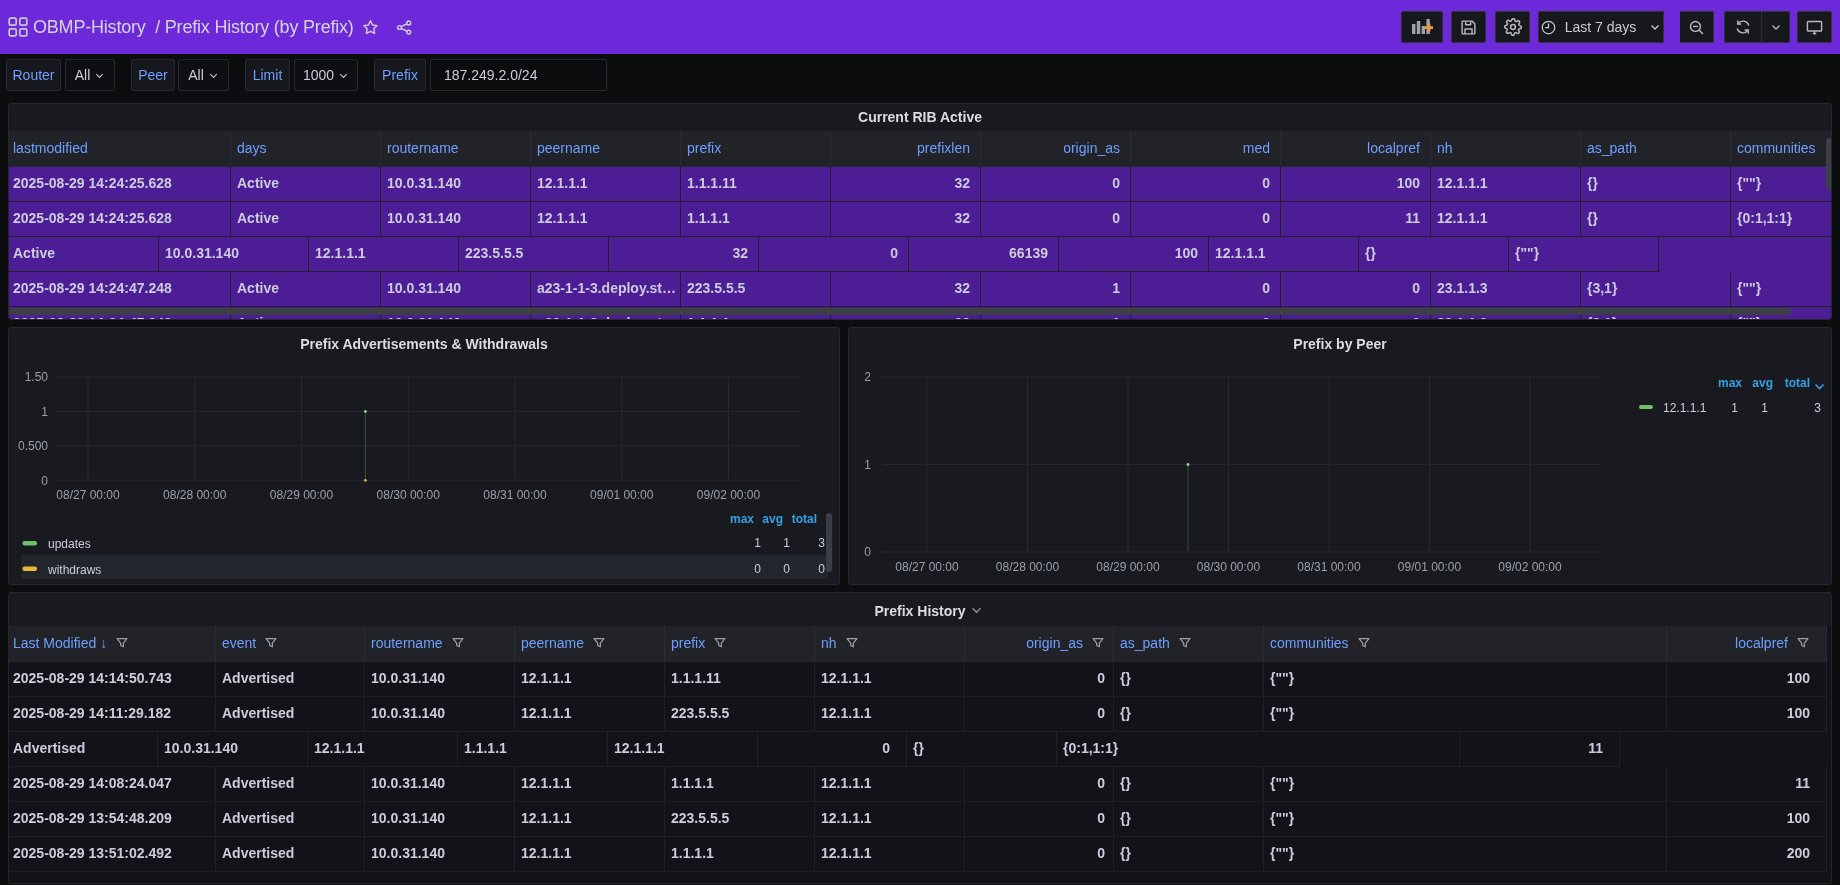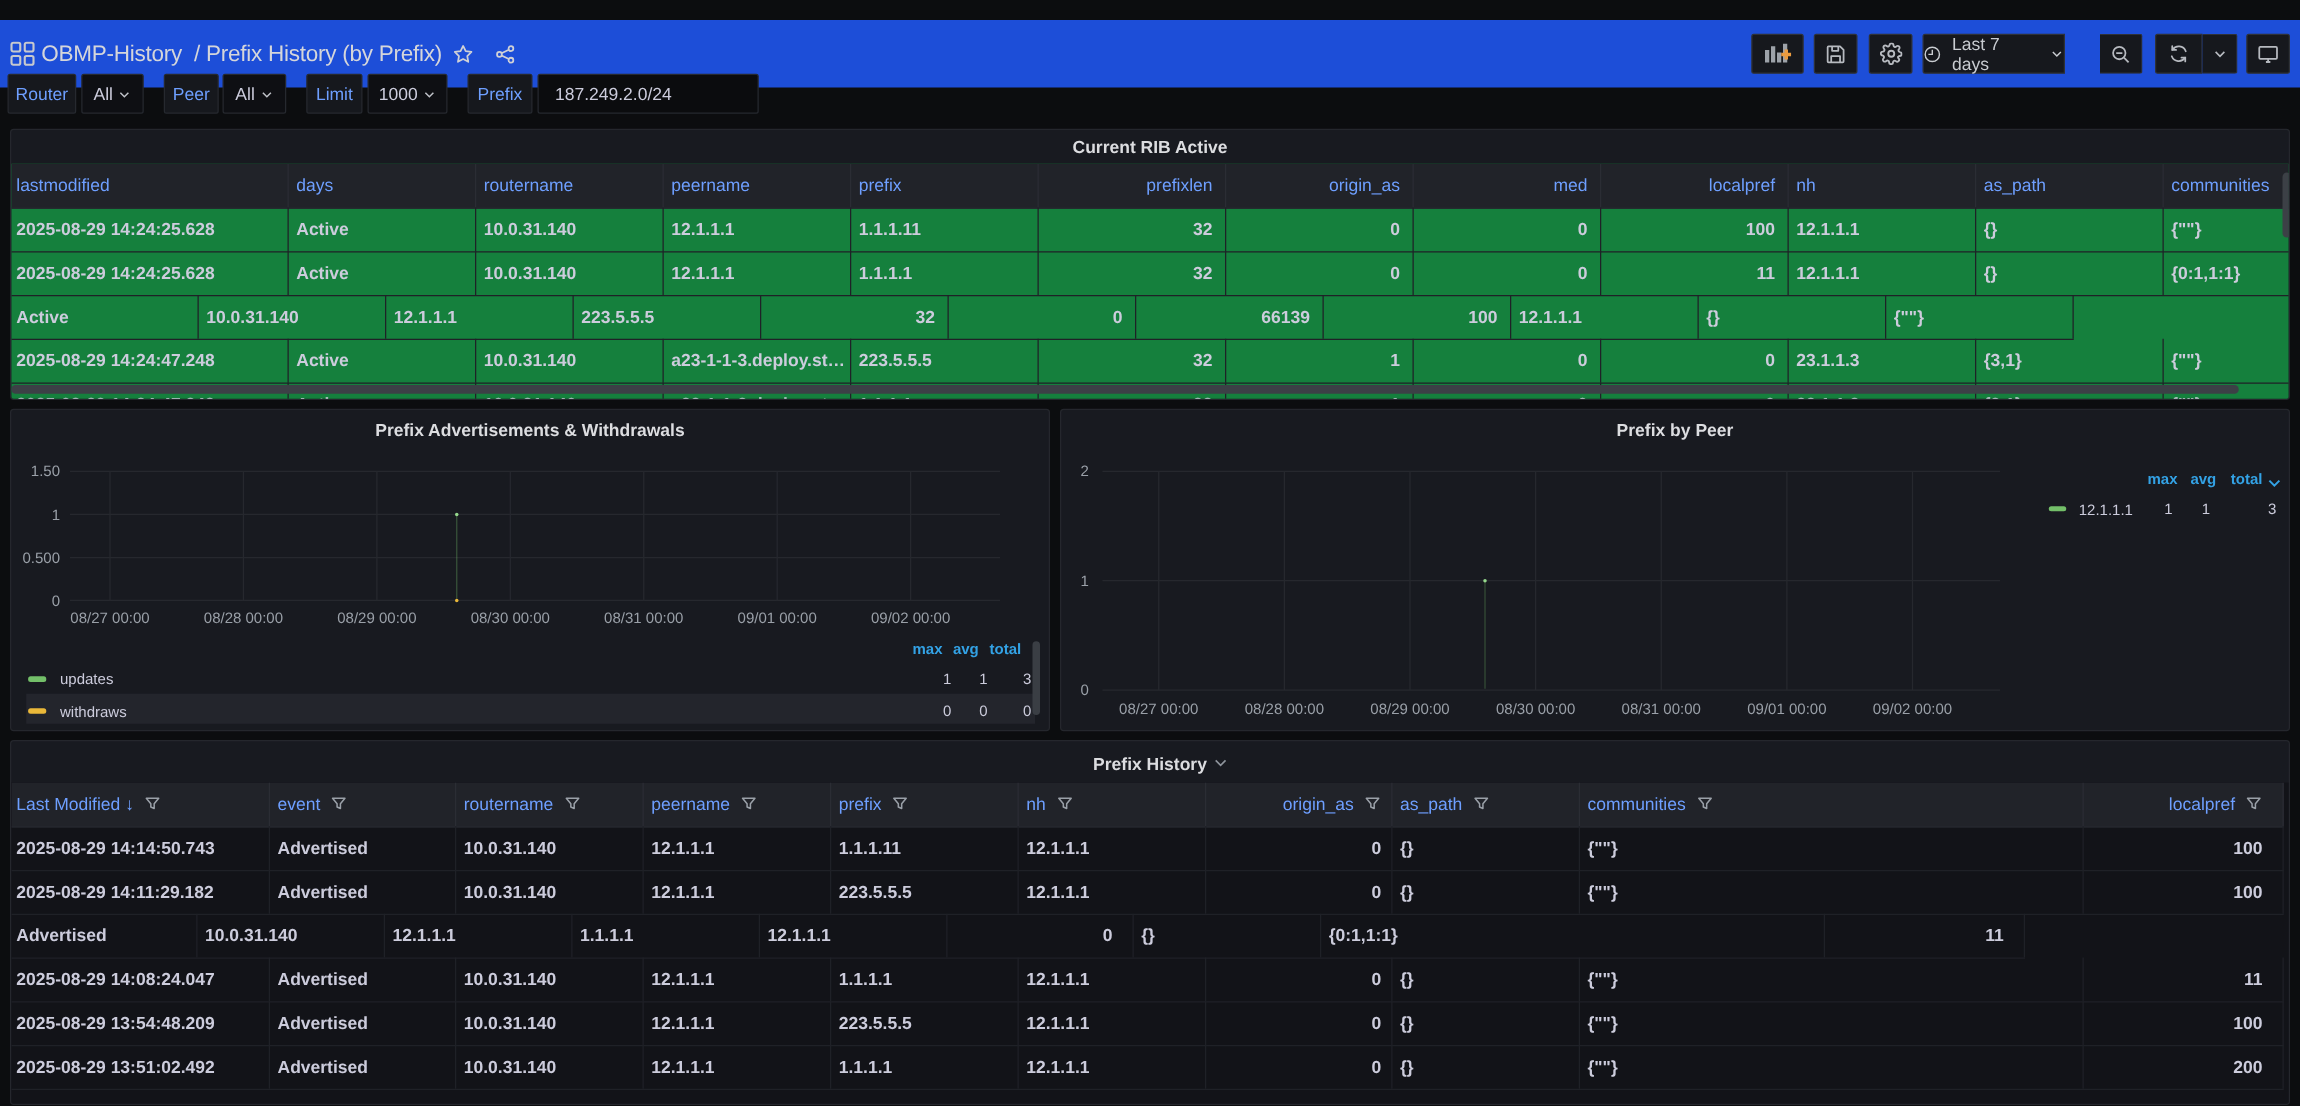--- a/index.html
+++ b/index.html
@@ -1,19 +1,19 @@
 <!DOCTYPE html>
 <html><head>
 <meta charset="utf-8">
 <style>
 * { margin:0; padding:0; box-sizing:border-box; }
 html,body { width:1840px; height:885px; background:#0c0d0f; overflow:hidden;
   font-family:"Liberation Sans", sans-serif; }
 .abs { position:absolute; }
-.nav { position:absolute; left:0; top:0; width:1840px; height:54px; background:#1d4ed8;margin-top:16px; }
+.nav { position:absolute; left:0; top:0; width:1840px; height:54px; background:#6d28d9; }
 .title { position:absolute; left:33px; top:17px; font-size:18px; font-weight:500; color:#d5d6da; letter-spacing:-0.2px; }
 .navbtn { position:absolute; top:11px; height:32px; background:#16181d; border:1px solid #2e3137; border-radius:2px; display:flex; align-items:center; justify-content:center; color:#aeb4bc; }
 .fbox { position:absolute; top:59px; height:32px; background:#0e0f13; border:1px solid #26292f; border-radius:2px; display:flex; align-items:center; justify-content:center; font-size:14px; font-weight:500; }
 .flabel { color:#6e9fff; background:#16181d; }
 .fval { color:#ccccdc; }
 .panel { position:absolute; background:#181a20; border:1px solid #25272d; border-radius:3px; overflow:hidden; }
 .ptitle { position:absolute; left:0; right:0; text-align:center; font-size:14px; font-weight:700; color:#dcdde0; }
 .trow { position:absolute; display:flex; left:0; }
 .cell { height:35px; line-height:35px; font-size:14px; font-weight:700; color:#ccccdc; padding-left:6px; overflow:hidden; white-space:nowrap; border-right:1px solid #1f2127; flex:none; }
 .num { text-align:right; padding-right:16px; padding-left:0; }
@@ -64,21 +64,21 @@
       <path d="M8 3v5h7V3"></path>
         <path d="M7 21v-7h10v7"></path>
     </svg>
   </div>
   <div class="navbtn" style="left:1495px; width:35px;">
     <svg width="18" height="18" viewBox="0 0 24 24" fill="none" stroke="#b7bac0" stroke-width="2">
       <circle cx="12" cy="12" r="3.2"></circle>
       <path d="M19.4 15a1.7 1.7 0 0 0 .3 1.9l.1.1a2 2 0 1 1-2.9 2.9l-.1-.1a1.7 1.7 0 0 0-1.9-.3 1.7 1.7 0 0 0-1 1.5V21a2 2 0 1 1-4.2 0v-.1a1.7 1.7 0 0 0-1.1-1.5 1.7 1.7 0 0 0-1.9.3l-.1.1a2 2 0 1 1-2.9-2.9l.1-.1a1.7 1.7 0 0 0 .3-1.9 1.7 1.7 0 0 0-1.5-1H3a2 2 0 1 1 0-4.2h.1a1.7 1.7 0 0 0 1.5-1.1 1.7 1.7 0 0 0-.3-1.9l-.1-.1a2 2 0 1 1 2.9-2.9l.1.1a1.7 1.7 0 0 0 1.9.3h.1a1.7 1.7 0 0 0 1-1.5V3a2 2 0 1 1 4.2 0v.1a1.7 1.7 0 0 0 1 1.5 1.7 1.7 0 0 0 1.9-.3l.1-.1a2 2 0 1 1 2.9 2.9l-.1.1a1.7 1.7 0 0 0-.3 1.9v.1a1.7 1.7 0 0 0 1.5 1H21a2 2 0 1 1 0 4.2h-.1a1.7 1.7 0 0 0-1.5 1z"></path>
     </svg>
   </div>
-  <div class="navbtn" style="left:1538px; width:114px; border-top-right-radius:0; border-bottom-right-radius:0;">
+  <div class="navbtn" style="left:1538px; width:126px; border-top-right-radius:0; border-bottom-right-radius:0;">
     <svg width="15" height="15" viewBox="0 0 24 24" fill="none" stroke="#c9ccd1" stroke-width="2">
         <circle cx="12" cy="12" r="10"></circle>
         <path d="M12 6.5V12H7.5" stroke-linecap="square"></path>
       </svg>
     <span style="margin-left:9px; font-size:14px; font-weight:500; color:#c9ccd1;">Last 7 days</span>
     <svg style="margin-left:13px;" width="12" height="12" viewBox="0 0 24 24" fill="none" stroke="#c9ccd1" stroke-width="2.6">
         <path d="M5 9l7 7 7-7"></path>
       </svg>
   </div>
   <div class="navbtn" style="left:1680px; width:34px; border-left:none; border-top-left-radius:0; border-bottom-left-radius:0;">
@@ -120,21 +120,21 @@
     </svg></div>
 <div class="fbox flabel" style="left:245px; width:45px;">Limit</div>
 <div class="fbox fval" style="left:294px; width:64px;">1000&nbsp;<svg width="11" height="11" viewBox="0 0 24 24" fill="none" stroke="#c0c3c9" stroke-width="2.6">
       <path d="M5 9l7 7 7-7"></path>
     </svg></div>
 <div class="fbox flabel" style="left:374px; width:52px;">Prefix</div>
 <div class="fbox fval" style="left:430px; width:177px; justify-content:flex-start; padding-left:13px; font-weight:400; background:#0b0c0e;">187.249.2.0/24</div>
 
 <div class="panel" id="rib" style="left:8px; top:103px; width:1824px; height:217px;">
   <div class="ptitle" style="top:5px;">Current RIB Active</div>
-<div style="position:absolute; left:0; top:27px; width:1822px; height:192px; overflow:hidden; background:#15803d;">
+<div style="position:absolute; left:0; top:27px; width:1822px; height:192px; overflow:hidden; background:#4c1d95;">
 <div class="trow thead" style="top:0px;">
         <div class="cell hcell" style="width:222px;">lastmodified</div>
         <div class="cell hcell" style="width:150px;">days</div>
         <div class="cell hcell" style="width:150px;">routername</div>
         <div class="cell hcell" style="width:150px;">peername</div>
         <div class="cell hcell" style="width:150px;">prefix</div>
         <div class="cell num hcell" style="width:150px;">prefixlen</div>
         <div class="cell num hcell" style="width:150px;">origin_as</div>
         <div class="cell num hcell" style="width:150px;">med</div>
         <div class="cell num hcell" style="width:150px;">localpref</div>

